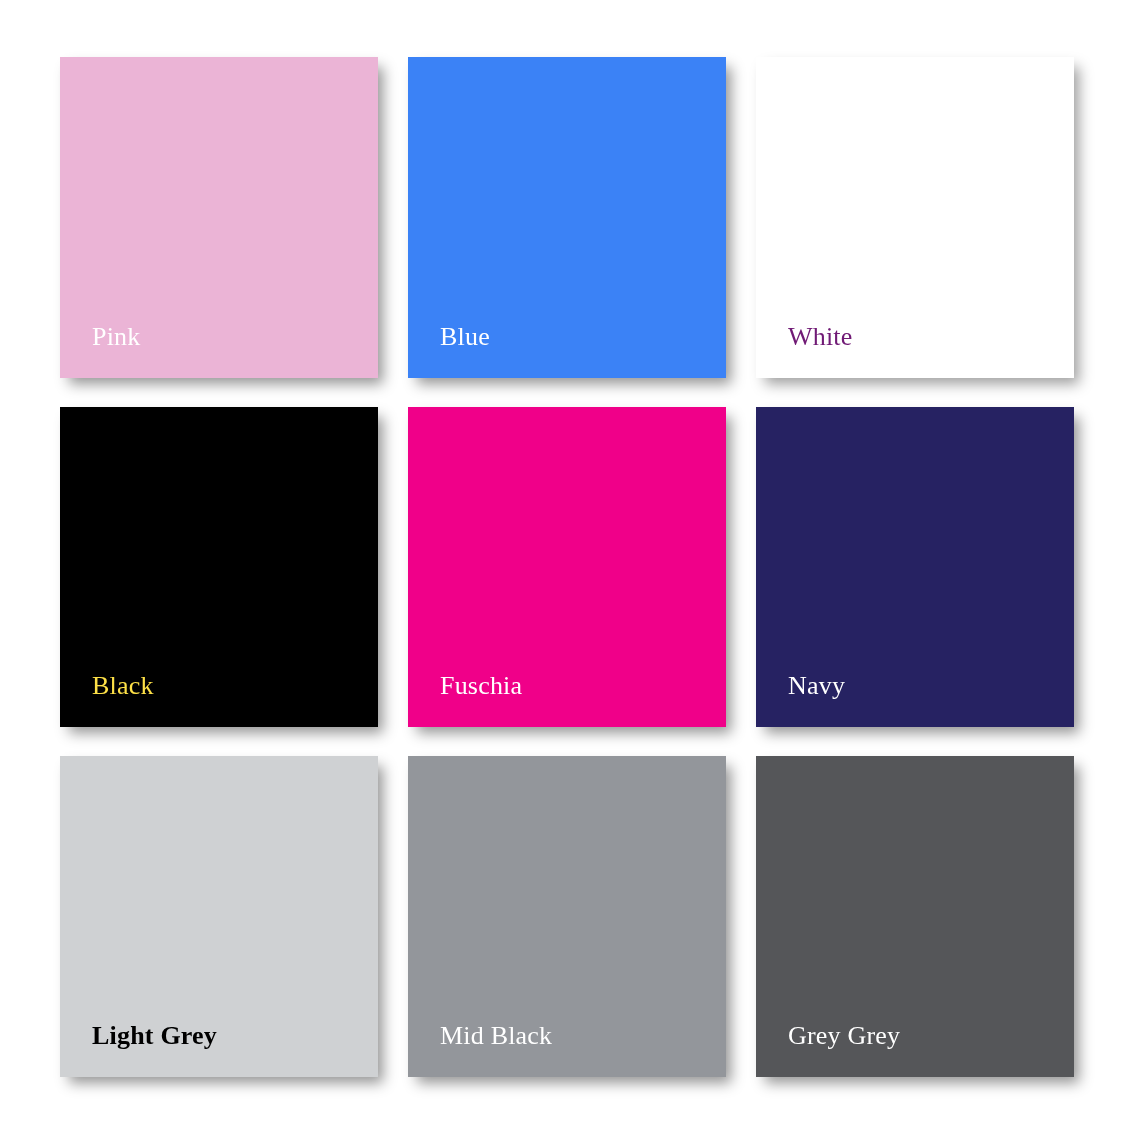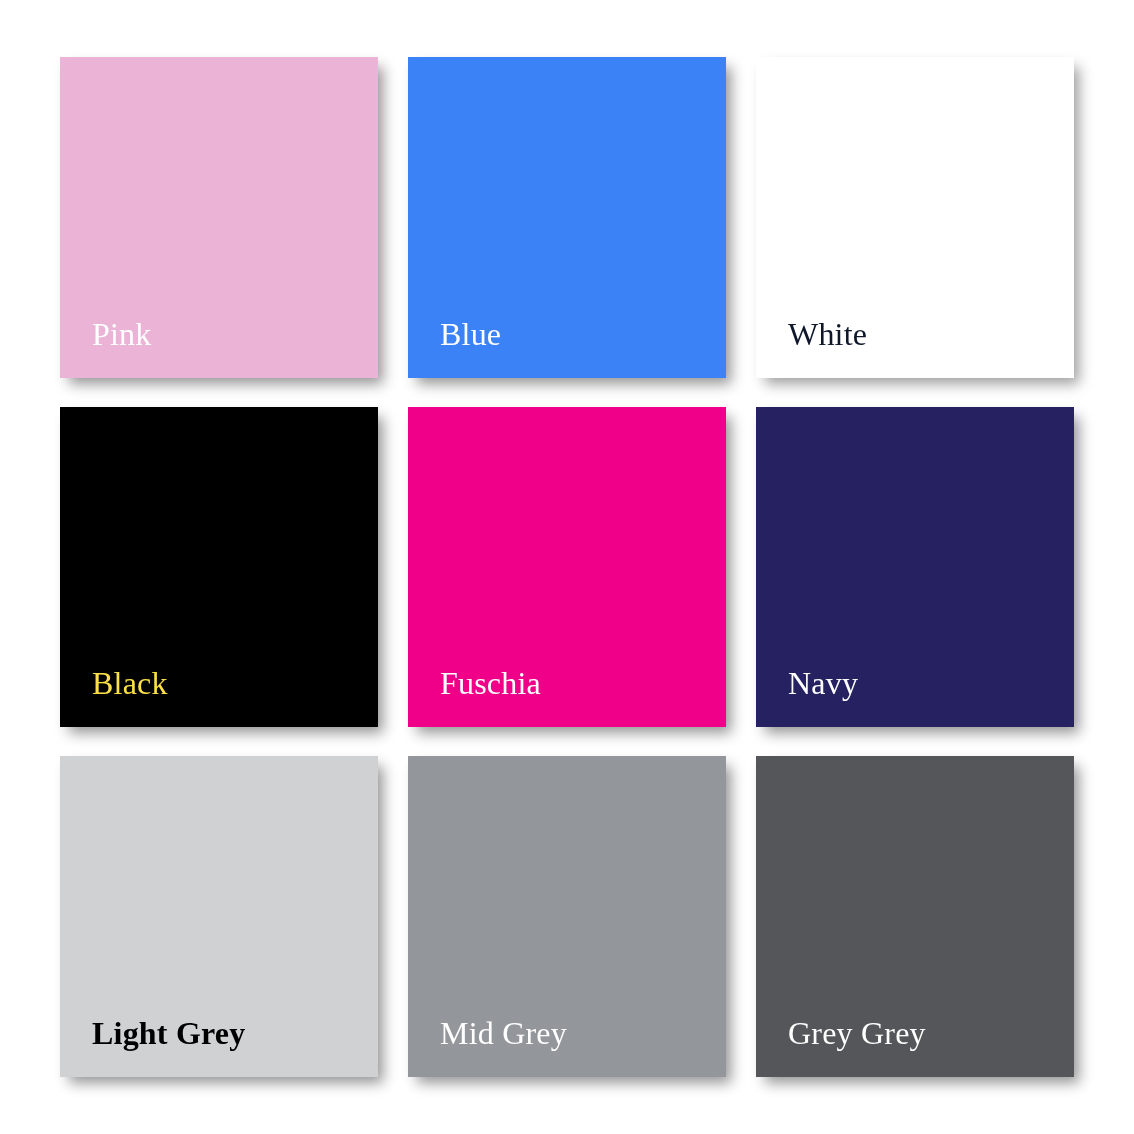--- a/index.html
+++ b/index.html
@@ -46,21 +46,21 @@
     box-shadow: 7px 8px 13px -2px rgba(0, 0, 0, 0.42);
   }
 
   .swatch-white-chip {
     box-shadow: 7px 8px 13px -2px rgba(0, 0, 0, 0.38);
   }
 
   .swatch-label {
     display: block;
     font-family: "Liberation Serif", "DejaVu Serif", serif;
-    font-size: 32px;
+    font-size: 26px;
     line-height: 1;
     font-weight: 400;
     letter-spacing: 0.2px;
     white-space: nowrap;
     padding-left: 32px;
     padding-bottom: 28px;
     user-select: none;
   }
 
   .label-light {
@@ -79,41 +79,41 @@
 
     <div class="swatch" style="background-color: rgb(235, 180, 214);">
       <span class="swatch-label label-light" style="color: rgb(255, 255, 255);">Pink</span>
     </div>
 
     <div class="swatch" style="background-color: #3b82f6;">
       <span class="swatch-label label-light" style="color: rgb(255, 255, 255);">Blue</span>
     </div>
 
     <div class="swatch swatch-white-chip" style="background-color: rgb(255, 255, 255);">
-      <span class="swatch-label label-dark" style="color: #0f172a;">White</span>
+      <span class="swatch-label label-dark" style="color: #701a75;">White</span>
     </div>
 
     <div class="swatch" style="background-color: rgb(0, 0, 0);">
       <span class="swatch-label label-light" style="color: #fde047;">Black</span>
     </div>
 
     <div class="swatch" style="background-color: rgb(240, 0, 137);">
       <span class="swatch-label label-light" style="color: rgb(255, 255, 255);">Fuschia</span>
     </div>
 
     <div class="swatch" style="background-color: rgb(38, 34, 98);">
       <span class="swatch-label label-light" style="color: rgb(255, 255, 255);">Navy</span>
     </div>
 
     <div class="swatch" style="background-color: rgb(207, 209, 211);">
       <span class="swatch-label label-light" style="color: #000000; font-weight: bold;">Light Grey</span>
     </div>
 
     <div class="swatch" style="background-color: rgb(147, 150, 155);">
-      <span class="swatch-label label-light" style="color: rgb(255, 255, 255);">Mid Grey</span>
+      <span class="swatch-label label-light" style="color: rgb(255, 255, 255);">Mid Black</span>
     </div>
 
     <div class="swatch" style="background-color: rgb(85, 86, 89);">
       <span class="swatch-label label-light" style="color: rgb(255, 255, 255);">Grey Grey</span>
     </div>
 
   </div>
 </div>
 
 </body></html>

